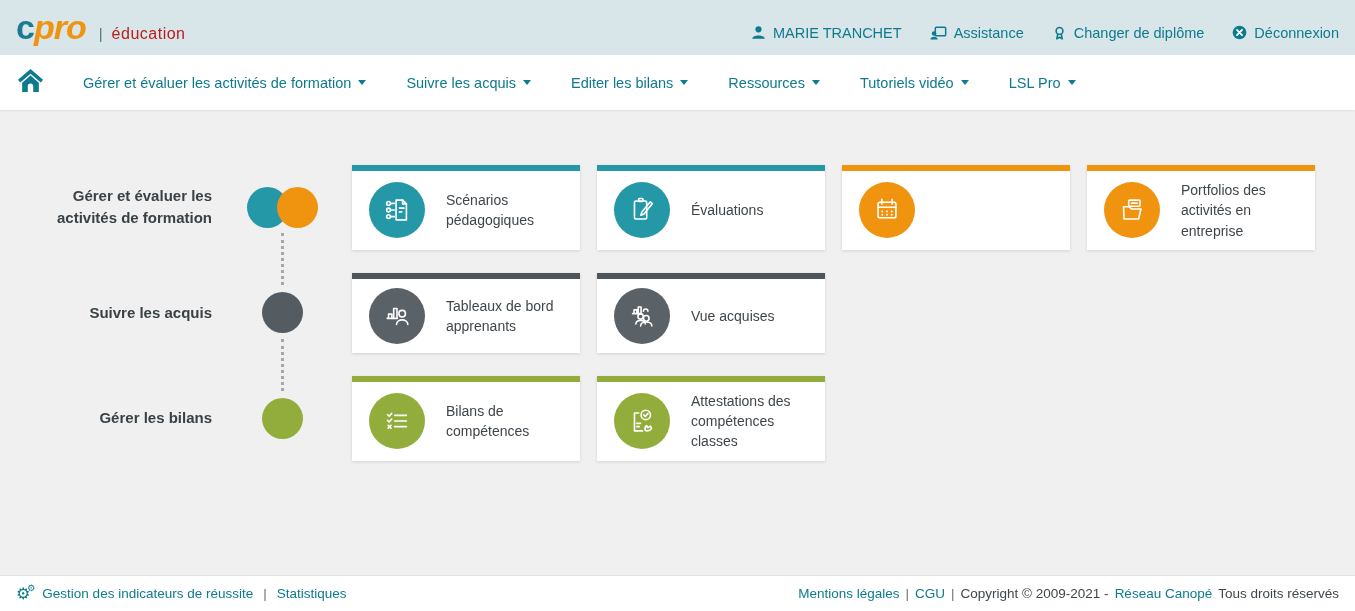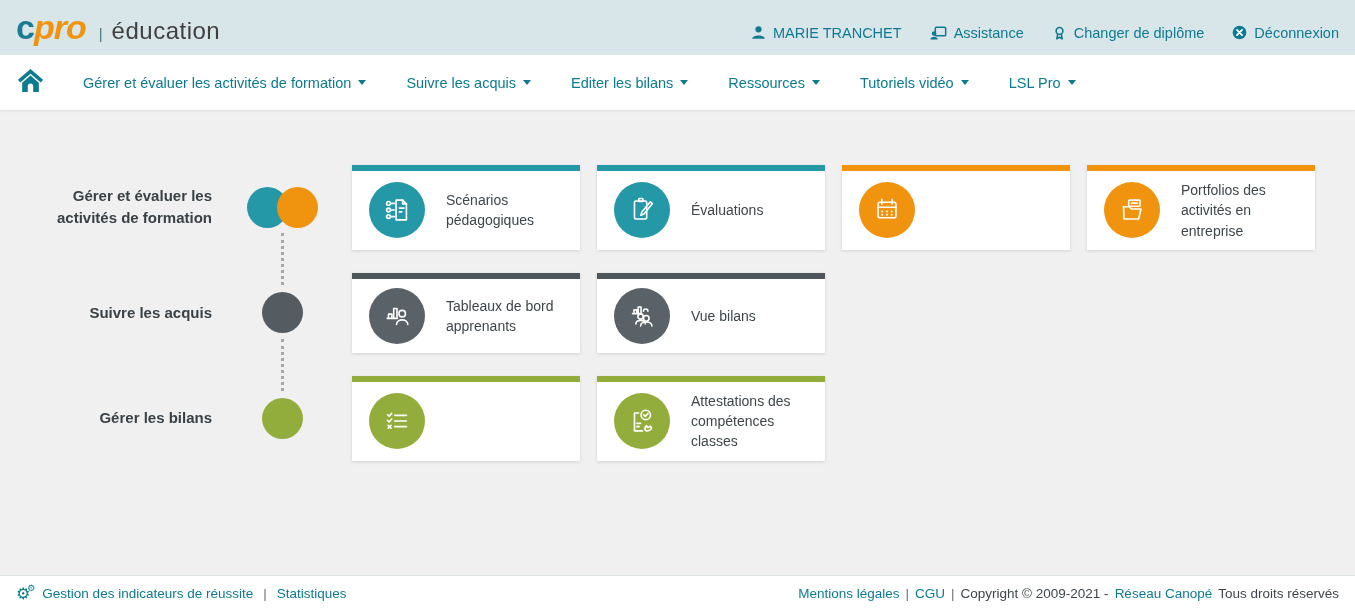--- a/index.html
+++ b/index.html
@@ -15,21 +15,21 @@
   
   .topbar {
     height:55px; background:#d9e6e9; flex:0 0 auto;
     display:flex; align-items:center; justify-content:space-between;
     padding:0 16px;
   }
   .logo { display:flex; align-items:baseline; cursor:pointer; }
   .logo-c { font-size:34px; font-weight:bold; color:#1c7a91; letter-spacing:-1px; }
   .logo-pro { font-size:34px; font-weight:bold; color:#f0940f; letter-spacing:-1px;font-style:italic; }
   .logo-sep { font-size:15px; color:#4e7582; margin:0 9px 0 13px; }
-  .logo-suffix { font-size:24px; color:#404040; letter-spacing:.5px; }
+  .logo-suffix { font-size:16px; color:#b91c1c; letter-spacing:.5px; }
   .topbar-right { display:flex; align-items:center; gap:28px;margin-top:10px; }
   .top-link {
     display:flex; align-items:center; gap:7px;
     color:#0e7a8f; font-size:14.5px;
   }
   .top-link svg { display:block; }
 
   
   .navbar {
     height:55px; background:#ffffff; flex:0 0 auto;
@@ -283,41 +283,42 @@
         <span class="icon-circle ic-slate">
           <svg width="32" height="32" viewBox="0 0 34 34" fill="none" stroke="#ffffff" stroke-width="1.7" stroke-linecap="round" stroke-linejoin="round">
             <path d="M8.5 14.5v-4h3v4M13 14.5V7.5h3v7M7 14.5h9.5"></path>
             <path d="M18.5 12a2.4 2.4 0 0 1 4.8 0"></path>
             <circle cx="15.5" cy="17.5" r="2.8"></circle>
             <path d="M10.5 25.5c0-5 10-5 10 0"></path>
             <circle cx="21.5" cy="19.5" r="3"></circle>
             <path d="M15.5 27.5c0-5.5 12-5.5 12 0"></path>
           </svg>
         </span>
-        <span class="card-title">Vue bilans</span>
+        <span class="card-title">Vue acquises</span>
       </div>
 
     </div>
   </div>
 
   <div class="feature-row">
     <div class="row-label">Gérer les bilans</div>
     <div class="row-marker">
       <span class="dot dot-green"></span>
     </div>
     <div class="row-cards">
 
       <div class="card card--green">
         <span class="icon-circle ic-green">
           <svg width="32" height="32" viewBox="0 0 34 34" fill="none" stroke="#ffffff" stroke-width="1.7" stroke-linecap="round" stroke-linejoin="round">
             <path d="M7 10.3l1.7 1.7 2.7-3.1M14.5 11H27"></path>
             <path d="M7 16.3l1.7 1.7 2.7-3.1M14.5 17H27"></path>
             <path d="M7.6 21.6l3 3M10.6 21.6l-3 3M14.5 23H27"></path>
           </svg>
         </span>
+        <span class="card-title">Bilans de compétences</span>
       </div>
 
       <div class="card card--green">
         <span class="icon-circle ic-green">
           <svg width="32" height="32" viewBox="0 0 34 34" fill="none" stroke="#ffffff" stroke-width="1.7" stroke-linecap="round" stroke-linejoin="round">
             <path d="M13.5 8.5H9v19h8.5"></path>
             <path d="M11.5 19.5h4M11.5 23h2.5"></path>
             <circle cx="21" cy="10.5" r="5"></circle>
             <path d="M18.8 10.5l1.7 1.7 3-3.4"></path>
             <path d="M20.5 27.2q-1.2-3.6 1.3-5.2l1.6 2.1 2.6-1.6 1.1 2.6q-2.4 3.2-6.6 2.1z"></path>

